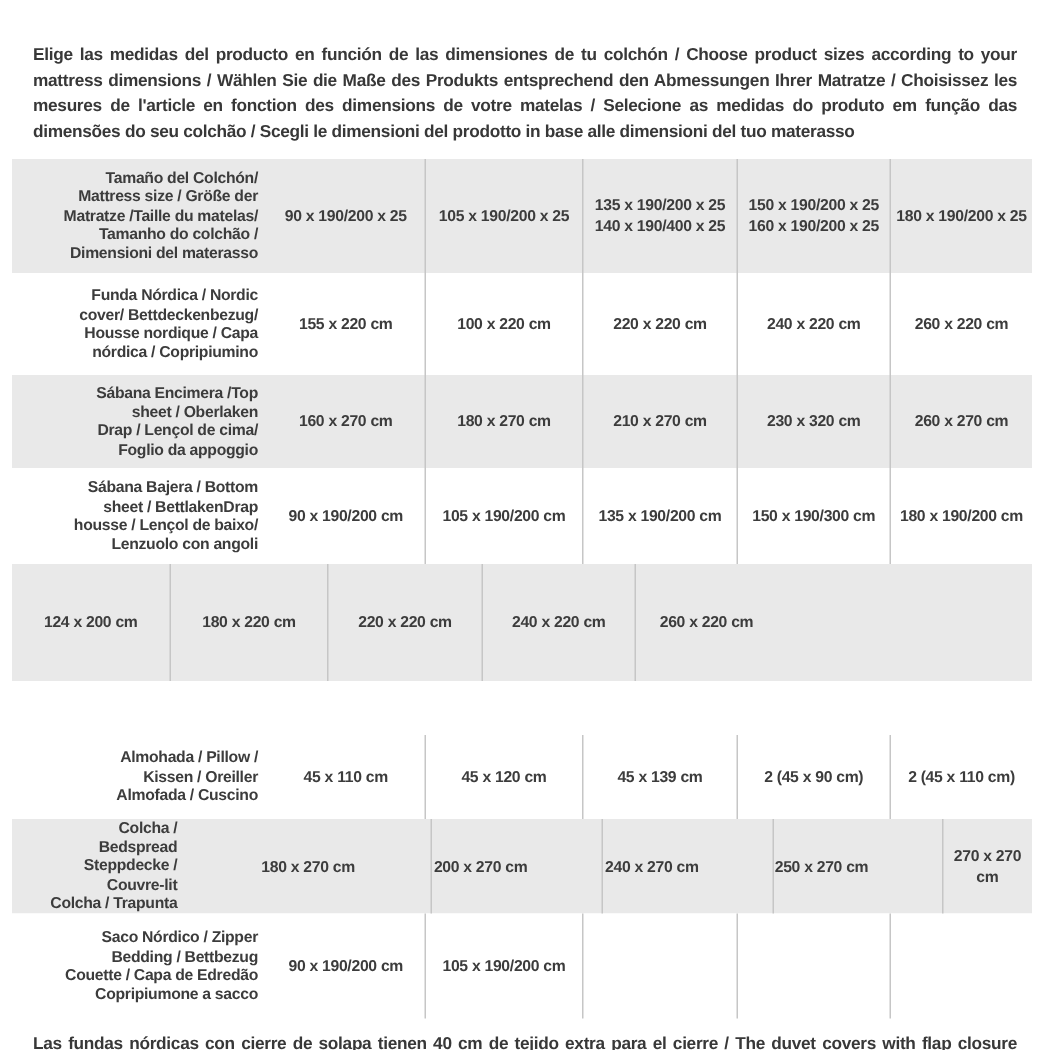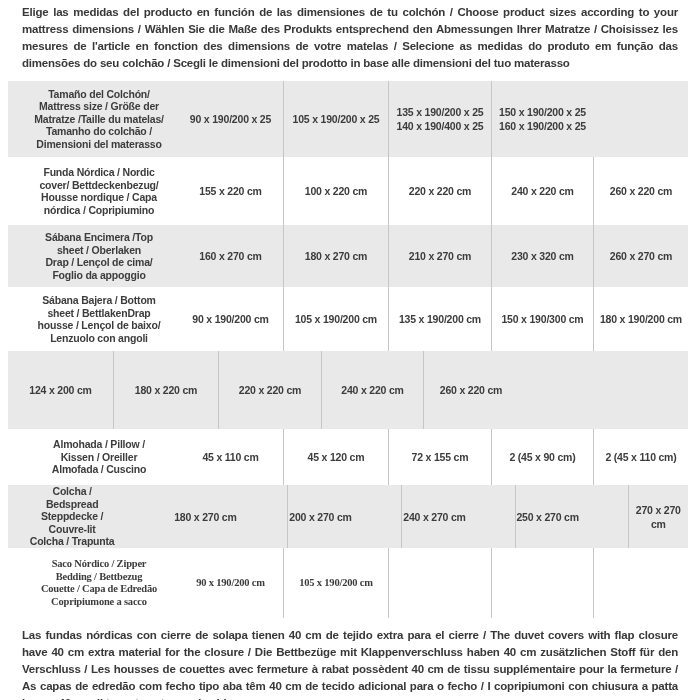--- a/index.html
+++ b/index.html
@@ -3,21 +3,21 @@
 <meta charset="utf-8">
 <style>
   html,body{margin:0;padding:0;}
   body{
     width:700px;height:700px;overflow:hidden;
     background:#ffffff;
     font-family:"Liberation Sans","DejaVu Sans",sans-serif;
     color:#3c3c3c;
     -webkit-font-smoothing:antialiased;
   }
-  .page{width:700px;height:700px;box-sizing:border-box;padding-top:4px;}
+  .page{width:700px;height:700px;box-sizing:border-box;padding-top:29px;}
 
   
   .note{
     margin:0 22px;
     font-size:11.5px;
     font-weight:bold;
     line-height:17px;
     letter-spacing:-0.2px;
     text-align:justify;
     color:#383838;
@@ -34,40 +34,40 @@
     display:flex;
     align-items:stretch;
   }
   .row:nth-child(odd){background:#e9e9e9;}
   .row:nth-child(even){background:#ffffff;}
   .row:nth-child(1){min-height:76px;}
   .row:nth-child(2){min-height:68px;}
   .row:nth-child(3){min-height:62px;}
   .row:nth-child(4){min-height:64px;}
   .row:nth-child(5){min-height:78px;}
-  .row:nth-child(6){min-height:56px;}
+  .row:nth-child(6){min-height:56px;margin-top:36px;}
   .row:nth-child(7){min-height:63px;gap:48px;}
-  .row:nth-child(8){min-height:70px;font-family:Liberation Serif, serif;}
+  .row:nth-child(8){min-height:70px;}
 
   .cell{
     display:flex;
     flex-direction:column;
     justify-content:center;
     box-sizing:border-box;
     font-weight:bold;
     font-size:10.5px;
     letter-spacing:-0.2px;
     white-space:pre-line;
   }
   .cell.label{
     width:170px;
     padding-left:18px;
     padding-right:6px;
     line-height:12.5px;
-    text-align:center;
+    text-align:right;
   }
   .cell.val{
     text-align:center;
     line-height:14px;
   }
   .cell.c1{width:105px;}
   .cell.c2{width:105px;border-left:1px solid #c6c6c6;}
   .cell.c3{width:103px;border-left:1px solid #c6c6c6;}
   .cell.c4{width:102px;border-left:1px solid #c6c6c6;}
   .cell.c5{width:95px;border-left:1px solid #c6c6c6;}
@@ -86,20 +86,21 @@
 Mattress size / Größe der
 Matratze /Taille du matelas/
 Tamanho do colchão /
 Dimensioni del materasso</div>
       <div class="cell val c1">90 x 190/200 x 25</div>
       <div class="cell val c2">105 x 190/200 x 25</div>
       <div class="cell val c3">135 x 190/200 x 25
 140 x 190/400 x 25</div>
       <div class="cell val c4">150 x 190/200 x 25
 160 x 190/200 x 25</div>
+      <div class="cell val c5">180 x 190/200 x 25</div>
     </div>
 
     <div class="row">
       <div class="cell label">Funda Nórdica / Nordic
 cover/ Bettdeckenbezug/
 Housse nordique / Capa
 nórdica / Copripiumino</div>
       <div class="cell val c1">155 x 220 cm</div>
       <div class="cell val c2">100 x 220 cm</div>
       <div class="cell val c3">220 x 220 cm</div>
@@ -138,21 +139,21 @@
       <div class="cell val c4">240 x 220 cm</div>
       <div class="cell val c5">260 x 220 cm</div>
     </div>
 
     <div class="row">
       <div class="cell label">Almohada / Pillow /
 Kissen / Oreiller
 Almofada / Cuscino</div>
       <div class="cell val c1">45 x 110 cm</div>
       <div class="cell val c2">45 x 120 cm</div>
-      <div class="cell val c3">72 x 155 cm</div>
+      <div class="cell val c3">45 x 139 cm</div>
       <div class="cell val c4">2 (45 x 90 cm)</div>
       <div class="cell val c5">2 (45 x 110 cm)</div>
     </div>
 
     <div class="row">
       <div class="cell label">Colcha / Bedspread
 Steppdecke / Couvre-lit
 Colcha / Trapunta</div>
       <div class="cell val c1">180 x 270 cm</div>
       <div class="cell val c2">200 x 270 cm</div>

